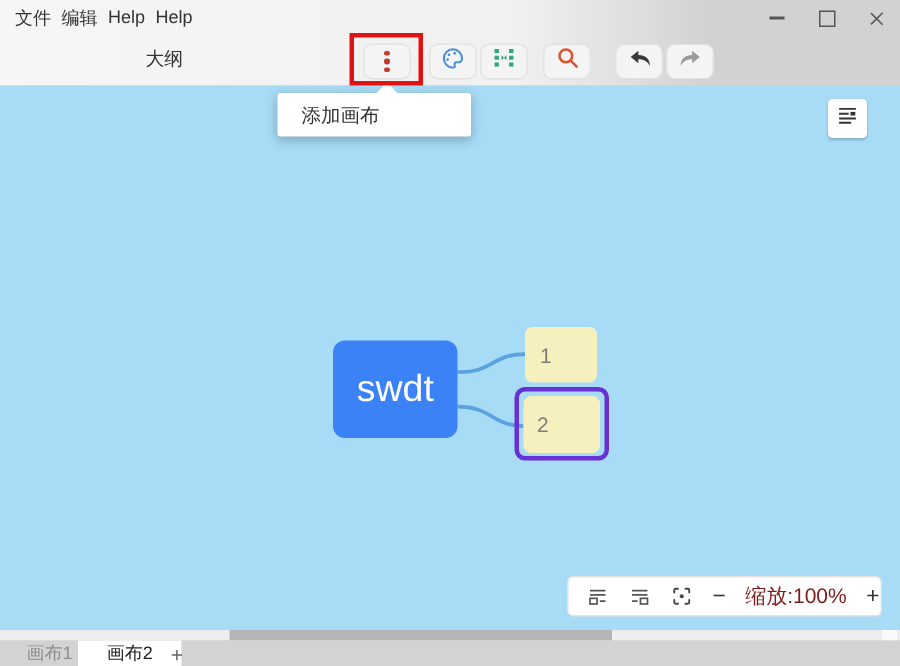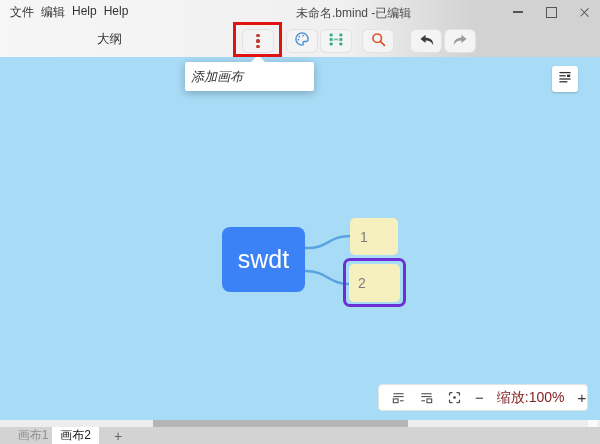--- a/index.html
+++ b/index.html
@@ -53,21 +53,21 @@
   
   .popup{
     position:absolute;left:185px;top:62px;width:129px;height:29px;z-index:50;
     background:#fff;border-radius:2px;box-shadow:0 2px 8px rgba(0,0,0,0.25);
   }
   .popup::before{
     content:"";position:absolute;left:66px;top:-7px;
     border-left:7px solid transparent;border-right:7px solid transparent;
     border-bottom:7px solid #fff;
   }
-  .popup-item{font-size:13px;color:#333;line-height:29px;padding-left:6px;font-style:italic;}
+  .popup-item{font-size:13px;color:#333;line-height:29px;padding-left:16px;}
   
   .outline-btn{
     position:absolute;left:552px;top:66px;width:26px;height:26px;border-radius:3px;
     background:#fff;box-shadow:0 1px 2px rgba(0,0,0,0.2);
     display:flex;align-items:center;justify-content:center;z-index:10;
   }
   
   .canvas{position:absolute;left:0;top:57px;width:600px;height:363px;background:#a7dbf6;}
   .connector-svg{position:absolute;left:0;top:0;width:600px;height:444px;pointer-events:none;z-index:5;}
   .root-node{
@@ -98,37 +98,36 @@
   
   .hscroll{position:absolute;left:0;top:420px;width:600px;height:7px;background:#ededed;}
   .hscroll-thumb{position:absolute;left:153px;top:0;width:255px;height:7px;background:#b5b5b5;}
   .hscroll-end{position:absolute;left:588px;top:0;width:10px;height:7px;background:#fafafa;}
   .tabbar{position:absolute;left:0;top:427px;width:600px;height:17px;background:#d3d3d3;}
   .sheet-tab{
     position:absolute;top:0;height:17px;display:flex;align-items:center;justify-content:center;
     font-size:12px;
   }
   .sheet-tab-1{left:0;width:66px;color:#8f8f8f;}
-  .sheet-tab-2{left:52px;width:47px;background:#fff;color:#222;}
+  .sheet-tab-2{left:52px;width:69px;background:#fff;color:#222;}
   .add-tab{
     position:absolute;left:108px;top:0;width:20px;height:17px;display:flex;
     align-items:center;justify-content:center;font-size:14px;color:#666;
   }
 </style>
 </head>
 <body>
 
 <div class="header">
   <div class="menu-row">
     <span class="menu-item">文件</span>
     <span class="menu-item">编辑</span>
     <span class="menu-item">Help</span>
     <span class="menu-item">Help</span>
   </div>
-  <div class="win-title">未命名.bmind -已编辑</div>
   <div class="win-controls">
     <div class="win-btn">
         <div class="glyph-min"></div>
       </div>
     <div class="win-btn">
         <div class="glyph-max"></div>
       </div>
     <div class="win-btn">
         <div class="glyph-close"></div>
       </div>

